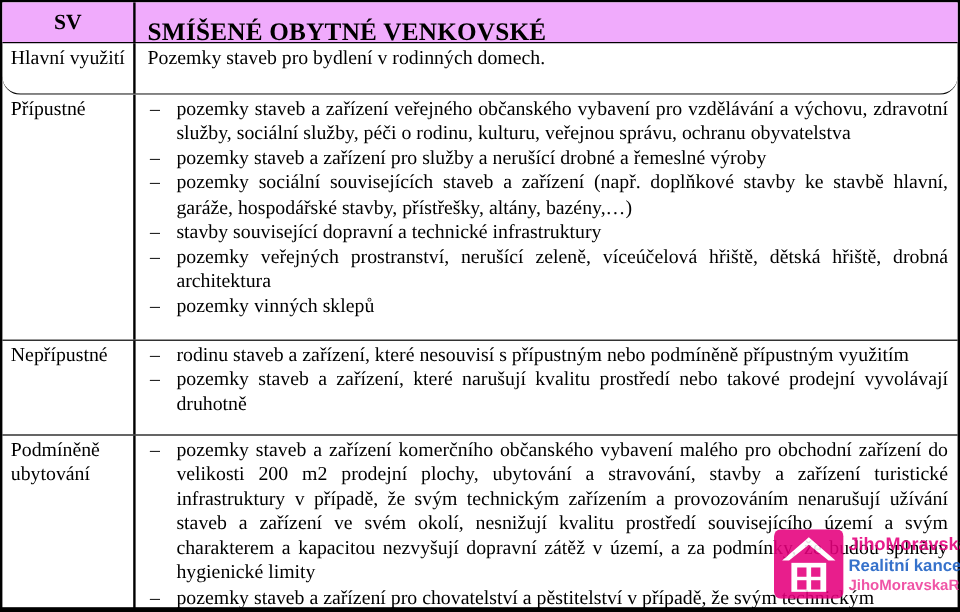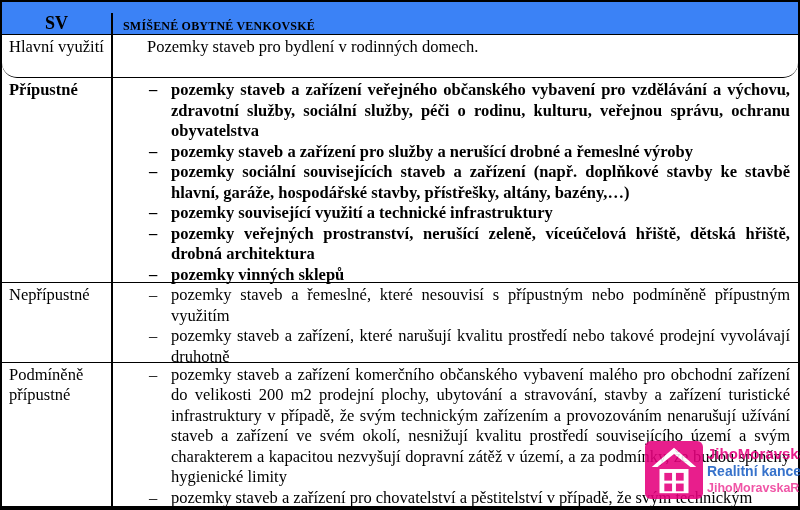--- a/index.html
+++ b/index.html
@@ -15,31 +15,31 @@
   }
   .row { display:flex; border-bottom:1.5px solid #000; }
   .header-row { min-height:33px; }
   .header-code {
     width:111px; flex:0 0 111px; border-right:2px solid #000;
     display:flex; align-items:center; justify-content:center;
     font-weight:bold; font-size:18px;
   }
   .header-title {
     flex:1; display:flex; align-items:center; padding:0 8px 0 10px;
-    font-weight:bold; font-size:12px; letter-spacing:0.2px;margin-top:16px;
+    font-weight:bold; font-size:21px; letter-spacing:0.2px;margin-top:16px;
   }
   .label-cell {
     width:111px; flex:0 0 111px; border-right:2px solid #000;
     padding:2px 4px 0 7px; font-size:16.5px; line-height:20.5px;
   }
   .content-cell {
-    flex:1; padding:2px 8px 2px 6px; font-size:16.5px; line-height:20.5px;margin-left:24px;
+    flex:1; padding:2px 8px 2px 6px; font-size:16.5px; line-height:20.5px;
   }
   .row-0 { min-height:43px;border-radius:15px; }
-  .row-1 { min-height:205px;font-weight:bold; }
+  .row-1 { min-height:205px; }
   .row-2 { min-height:79px; }
   .row-3 { flex:1; border-bottom:none; }
   .plain-text { padding-left:4px; }
   .bullet { display:flex; }
   .dash { flex:0 0 28px; padding-left:6px; }
   .btext { flex:1; text-align:justify; }
   .bottom-edge { position:absolute; left:0; bottom:0; width:800px; height:4px; background:#000; }
   .watermark {
     position:absolute; left:645px; top:441px;
     display:flex; align-items:flex-start; gap:4px;
@@ -50,21 +50,21 @@
   .wm-brand { font-size:15px; font-weight:bold; line-height:17px; }
   .wm-sub   { font-size:14px; font-weight:bold; line-height:18px; }
   .wm-url   { font-size:12.5px; font-weight:bold; line-height:16px; }
 </style>
 </head>
 <body>
 
 <div class="page">
 
   <div class="table" id="rows-root">
-    <div class="row header-row" style="background-color: #3b82f6; align-items: flex-end;">
+    <div class="row header-row" style="background-color: #f0abfc;">
       <div class="header-code">SV</div>
       <div class="header-title">SMÍŠENÉ OBYTNÉ VENKOVSKÉ</div>
     </div>
   <div class="row row-0">
         <div class="label-cell">Hlavní využití</div>
         <div class="content-cell">
           <div class="plain-text">Pozemky staveb pro bydlení v rodinných domech.</div>
         </div>
       </div>
       <div class="row row-1">
@@ -77,47 +77,47 @@
           <div class="bullet">
             <span class="dash">–</span>
             <span class="btext">pozemky staveb a zařízení pro služby a nerušící drobné a řemeslné výroby</span>
           </div>
           <div class="bullet">
             <span class="dash">–</span>
             <span class="btext">pozemky sociální souvisejících staveb a zařízení (např. doplňkové stavby ke stavbě hlavní, garáže, hospodářské stavby, přístřešky, altány, bazény,…)</span>
           </div>
           <div class="bullet">
             <span class="dash">–</span>
-            <span class="btext">pozemky související využití a technické infrastruktury</span>
+            <span class="btext">stavby související dopravní a technické infrastruktury</span>
           </div>
           <div class="bullet">
             <span class="dash">–</span>
             <span class="btext">pozemky veřejných prostranství, nerušící zeleně, víceúčelová hřiště, dětská hřiště, drobná architektura</span>
           </div>
           <div class="bullet">
             <span class="dash">–</span>
             <span class="btext">pozemky vinných sklepů</span>
           </div>
         </div>
       </div>
       <div class="row row-2">
         <div class="label-cell">Nepřípustné</div>
         <div class="content-cell">
           <div class="bullet">
             <span class="dash">–</span>
-            <span class="btext">pozemky staveb a řemeslné, které nesouvisí s přípustným nebo podmíněně přípustným využitím</span>
+            <span class="btext">rodinu staveb a zařízení, které nesouvisí s přípustným nebo podmíněně přípustným využitím</span>
           </div>
           <div class="bullet">
             <span class="dash">–</span>
             <span class="btext">pozemky staveb a zařízení, které narušují kvalitu prostředí nebo takové prodejní vyvolávají druhotně</span>
           </div>
         </div>
       </div>
       <div class="row row-3">
-        <div class="label-cell">Podmíněně přípustné</div>
+        <div class="label-cell">Podmíněně ubytování</div>
         <div class="content-cell">
           <div class="bullet">
             <span class="dash">–</span>
             <span class="btext">pozemky staveb a zařízení komerčního občanského vybavení malého pro obchodní zařízení do velikosti 200 m2 prodejní plochy, ubytování a stravování, stavby a zařízení turistické infrastruktury v případě, že svým technickým zařízením a provozováním nenarušují užívání staveb a zařízení ve svém okolí, nesnižují kvalitu prostředí souvisejícího území a svým charakterem a kapacitou nezvyšují dopravní zátěž v území, a za podmínky, že budou splněny hygienické limity</span>
           </div>
           <div class="bullet">
             <span class="dash">–</span>
             <span class="btext">pozemky staveb a zařízení pro chovatelství a pěstitelství v případě, že svým technickým</span>
           </div>
         </div>

